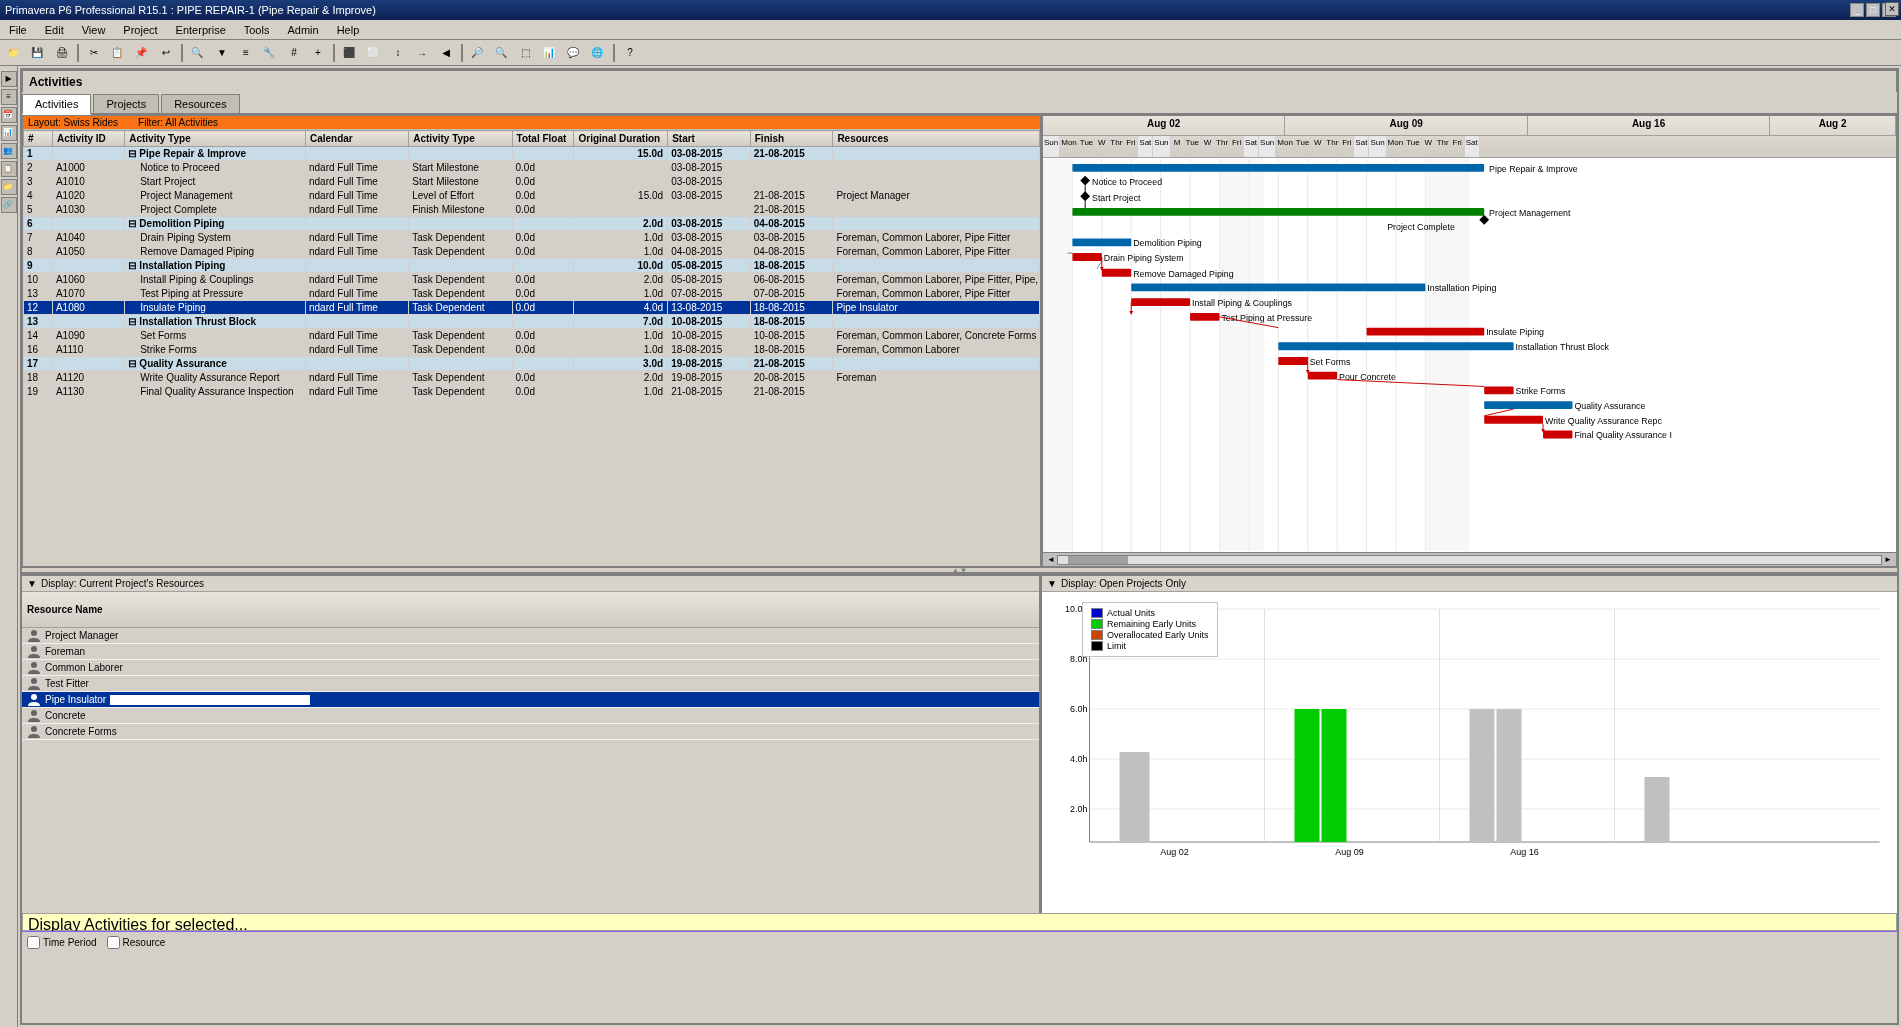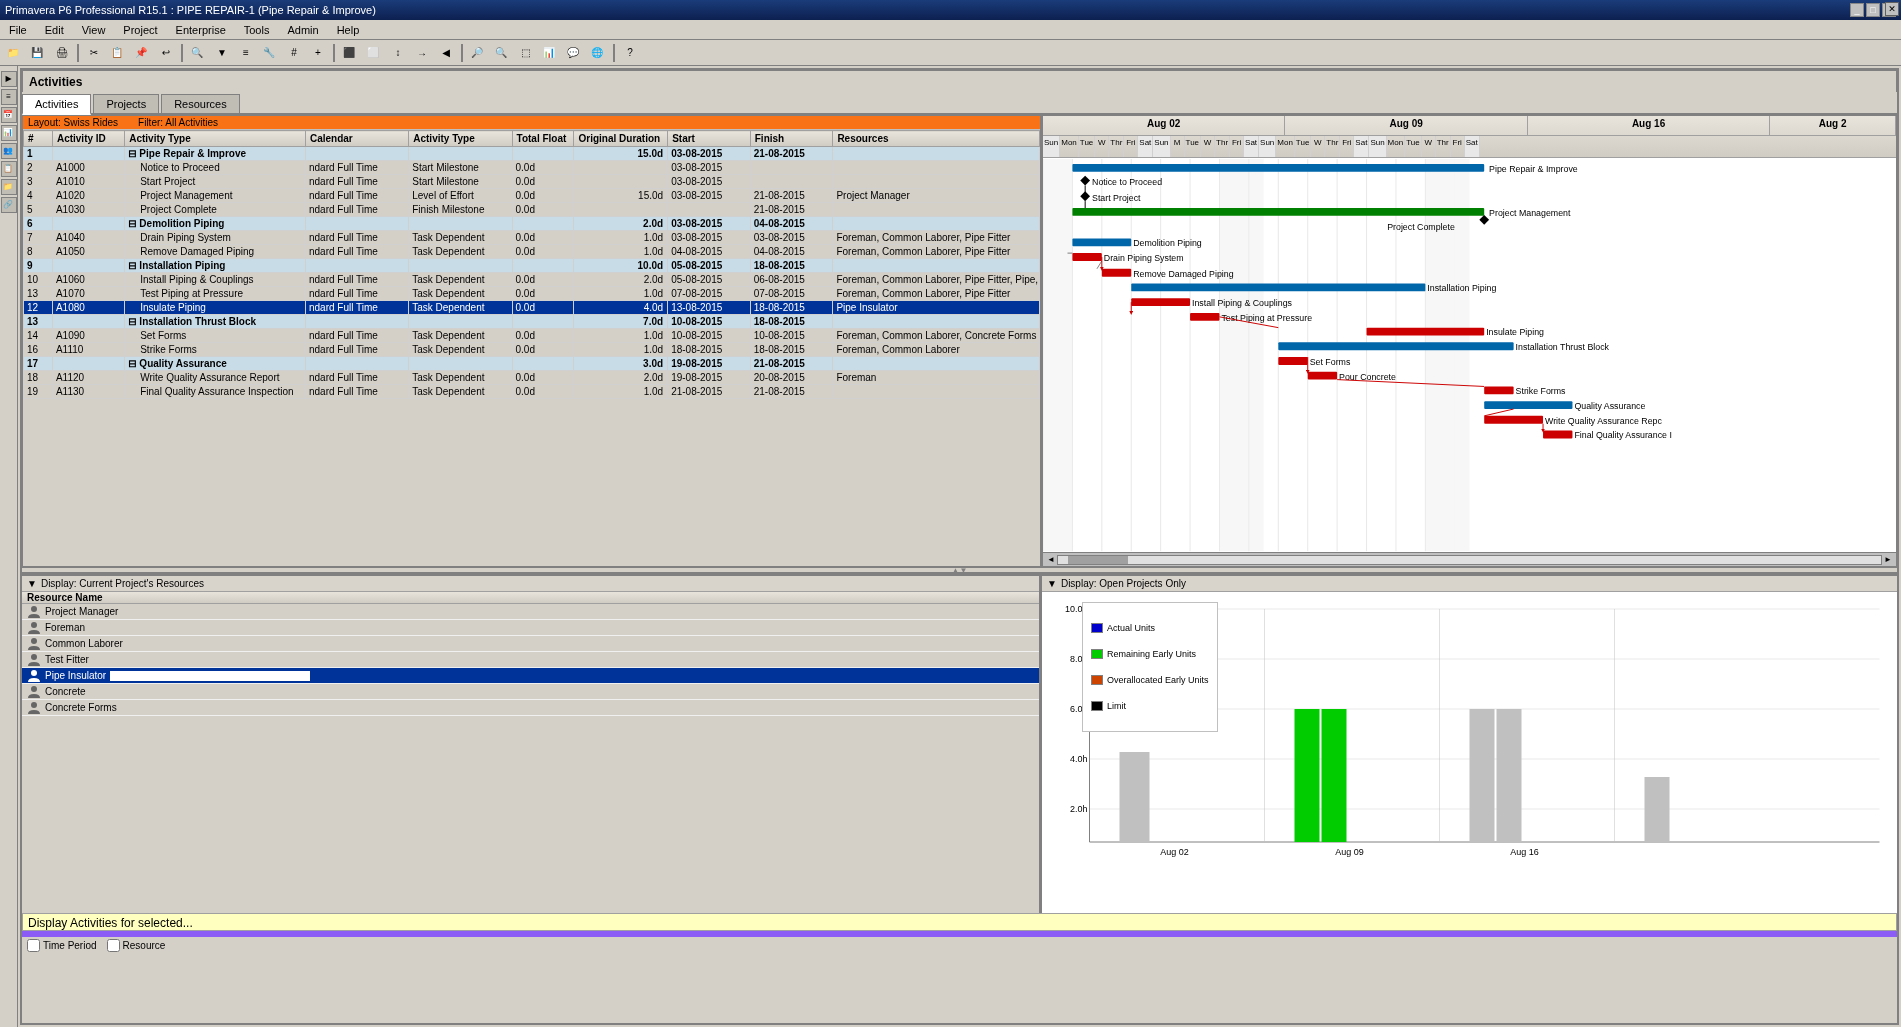--- a/index.html
+++ b/index.html
@@ -207,21 +207,21 @@
       padding: 2px 5px;
       font-size: 10px;
       border-bottom: 1px solid #a0a0a0;
       display: flex;
       align-items: center;
     }
     
     .resource-header {
       background: linear-gradient(to bottom, #e8e4dc, #d0ccc4);
       border-bottom: 1px solid #a0a0a0;
-      padding: 0 5px;
+      padding: 12px 5px;
       font-size: 10px;
       font-weight: bold;
     }
     
     .resource-list { flex: 1; overflow-y: auto; }
     .resource-item {
       display: flex;
       align-items: center;
       padding: 1px 5px;
       height: 16px;
@@ -253,44 +253,44 @@
       top: 10px;
       left: 40px;
       border: 1px solid #c0c0c0;
       background: white;
       padding: 4px 8px;
       font-size: 9px;
     }
     .legend-item {
       display: flex;
       align-items: center;
-      margin: 16px 0;
+      margin: 1px 0;
     }
     .legend-color {
       width: 12px; height: 10px;
       margin-right: 4px;
       border: 1px solid #808080;
     }
     
     
     .status-bar {
       background: #ffffc0;
       border: 1px solid #a0a0a0;
       padding: 2px 5px;
-      font-size: 12px;
+      font-size: 16px;
       height: 18px;
     }
     
     .bottom-controls {
       display: flex;
       align-items: center;
       gap: 10px;
       padding: 2px 5px;
       background: #d4d0c8;
-      border-top: 6px solid #8b5cf6;
+      border-top: 1px solid #8b5cf6;
       height: 22px;
     }
     
     .checkbox-group {
       display: flex;
       align-items: center;
       gap: 3px;
       font-size: 10px;
     }
     

